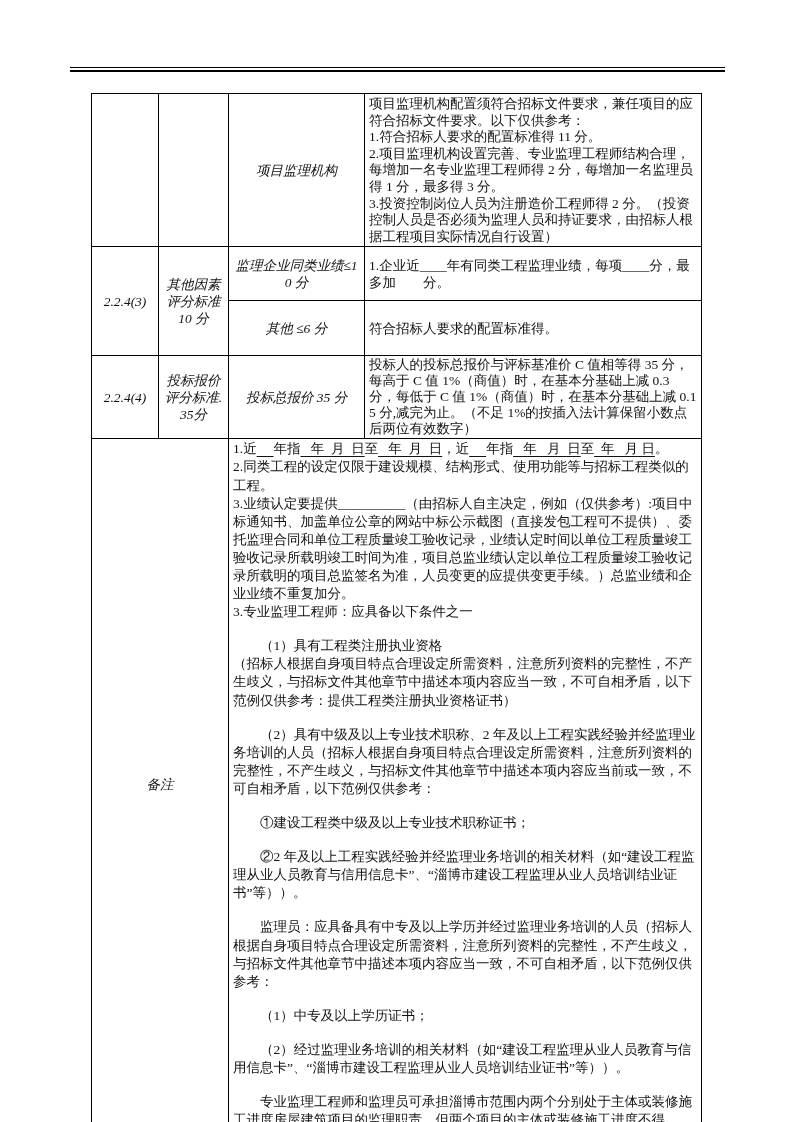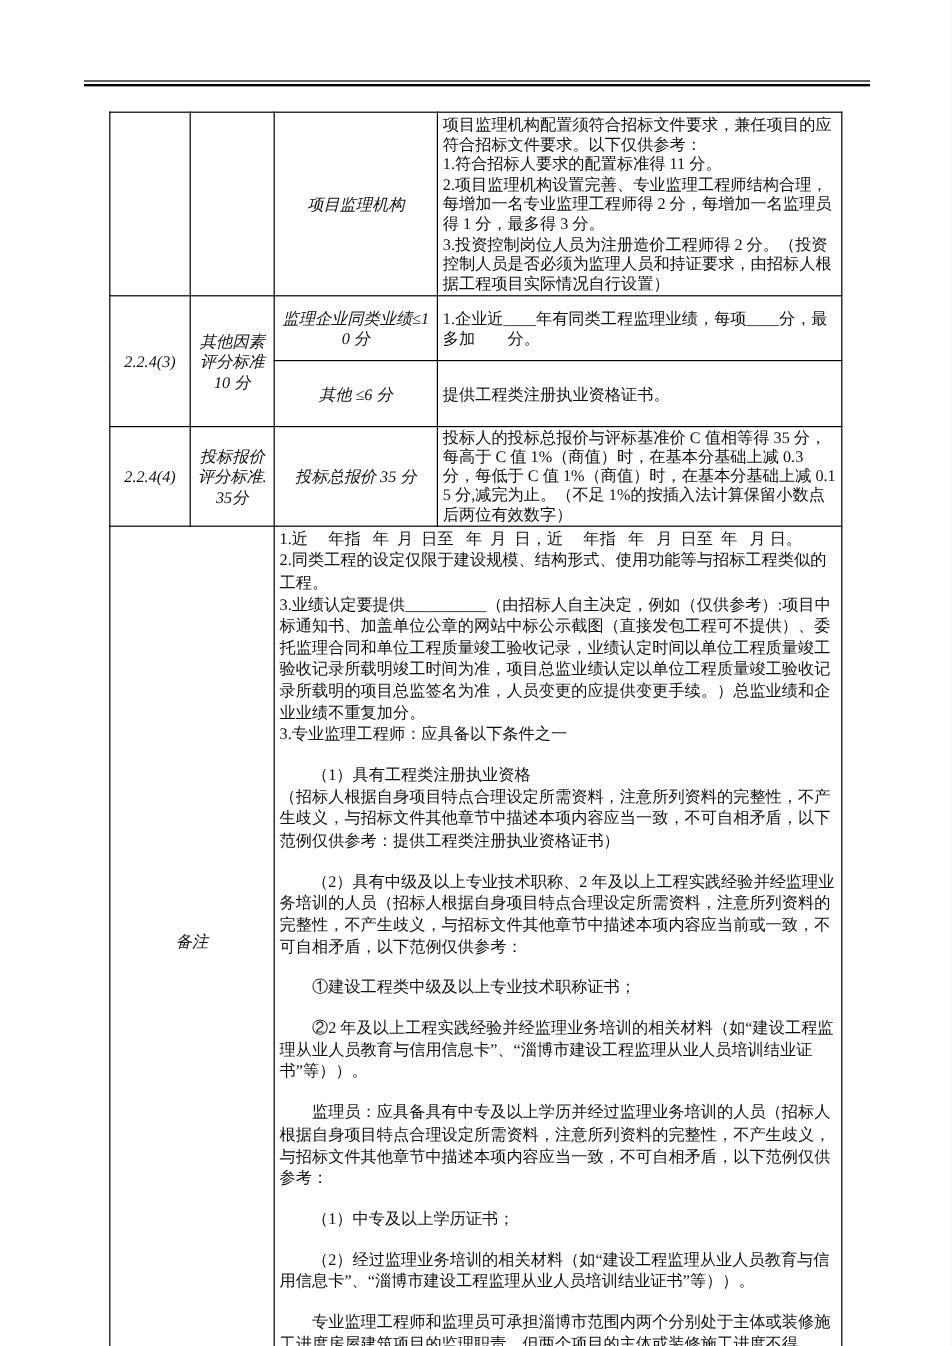--- a/index.html
+++ b/index.html
@@ -27,21 +27,21 @@
   td.crit{text-align:left;padding:1px 6px;}
   td.crit p{margin:0;}
   tr.rowA td.crit{vertical-align:top;padding-top:2px;}
   tr.rowA td.crit p{line-height:16.6px;}
   tr.rowC td.crit p{line-height:16px;}
   td.remarks{
     vertical-align:top;text-align:left;padding:2px 7px;
   }
   td.remarks p{margin:0;line-height:18.1px;}
   td.remarks p.ind{text-indent:2em;margin-top:16px;}
-  .u{text-underline-offset:3px;}
+  .u{text-decoration:underline;text-underline-offset:3px;}
   .page-number{
     position:absolute;top:1036px;left:0;right:0;text-align:center;
     font-size:13.5px;color:#111;
   }
 </style>
 </head>
 <body>
 
 <div class="page">
 
@@ -73,21 +73,21 @@
         <td class="c cat" rowspan="2">其他因素评分标准 10 分</td>
         <td class="c">监理企业同类业绩≤10 分</td>
         <td class="crit">
           <p>1.企业近____年有同类工程监理业绩，每项____分，最多加　　分。</p>
         </td>
       </tr>
 
       <tr style="height:55px">
         <td class="c">其他 ≤6 分</td>
         <td class="crit">
-          <p>提供工程类注册执业资格证书。</p>
+          <p>符合招标人要求的配置标准得。</p>
         </td>
       </tr>
 
       <tr class="rowC" style="height:80px">
         <td class="c clause">2.2.4(4)</td>
         <td class="c cat">投标报价评分标准.35分</td>
         <td class="c">投标总报价 35 分</td>
         <td class="crit">
           <p>投标人的投标总报价与评标基准价 C 值相等得 35 分，每高于 C 值 1%（商值）时，在基本分基础上减 0.3 分，每低于 C 值 1%（商值）时，在基本分基础上减 0.15 分,减完为止。（不足 1%的按插入法计算保留小数点后两位有效数字）</p>
         </td>

